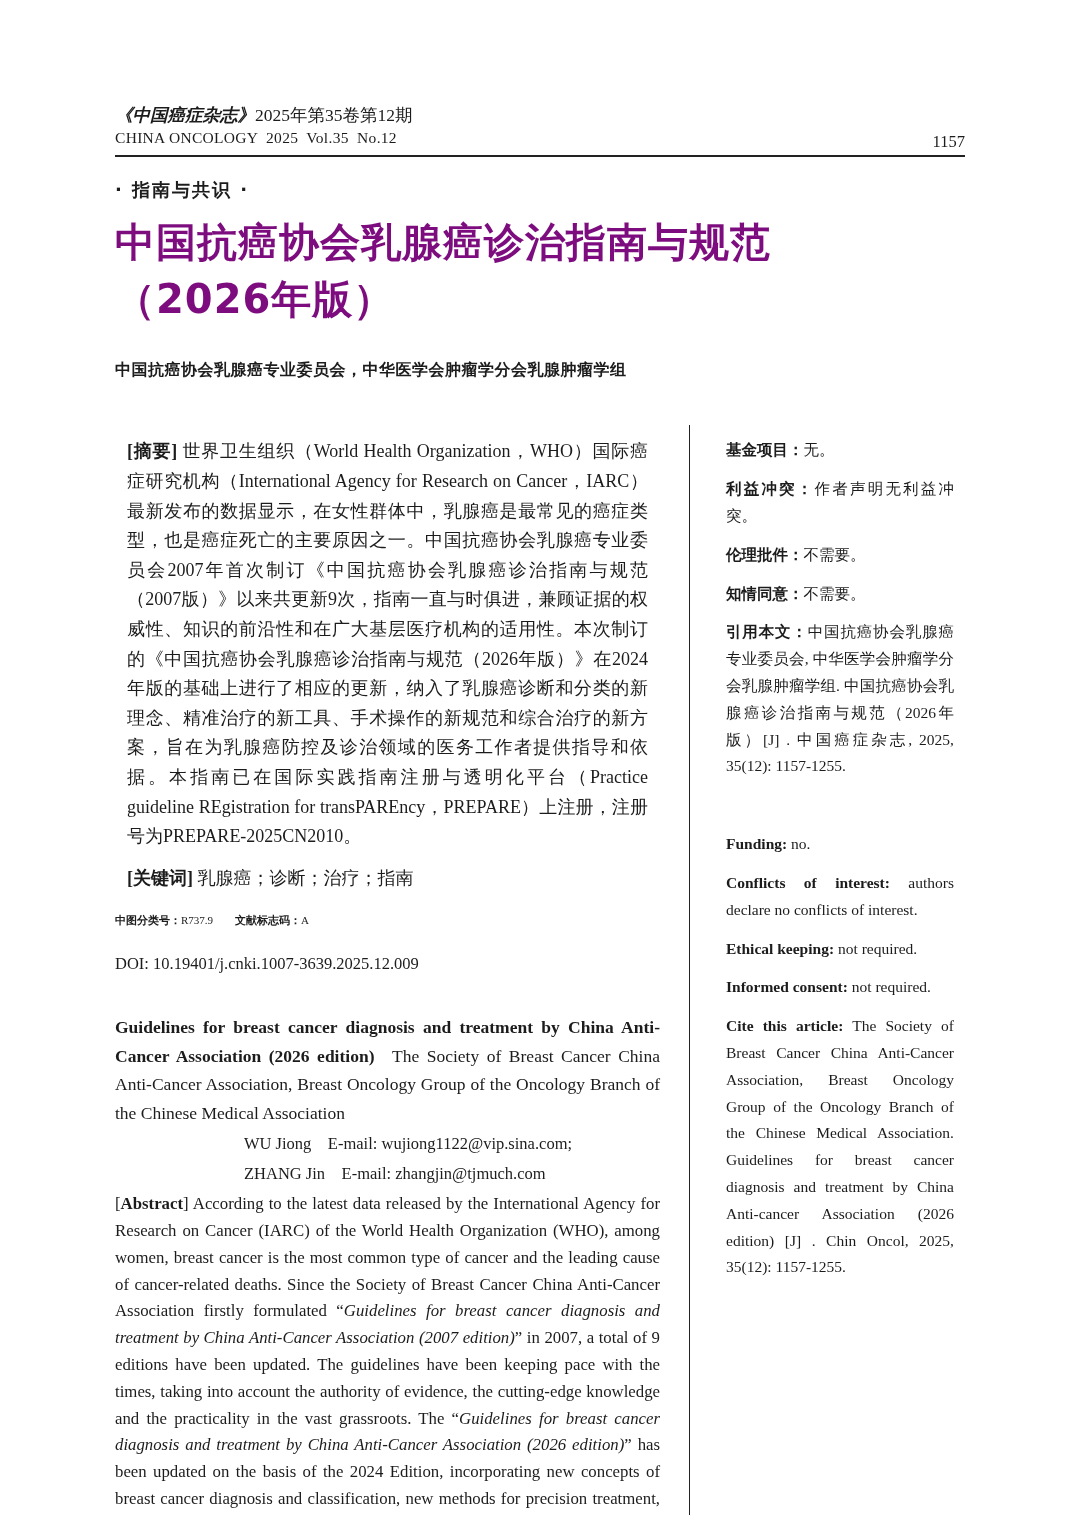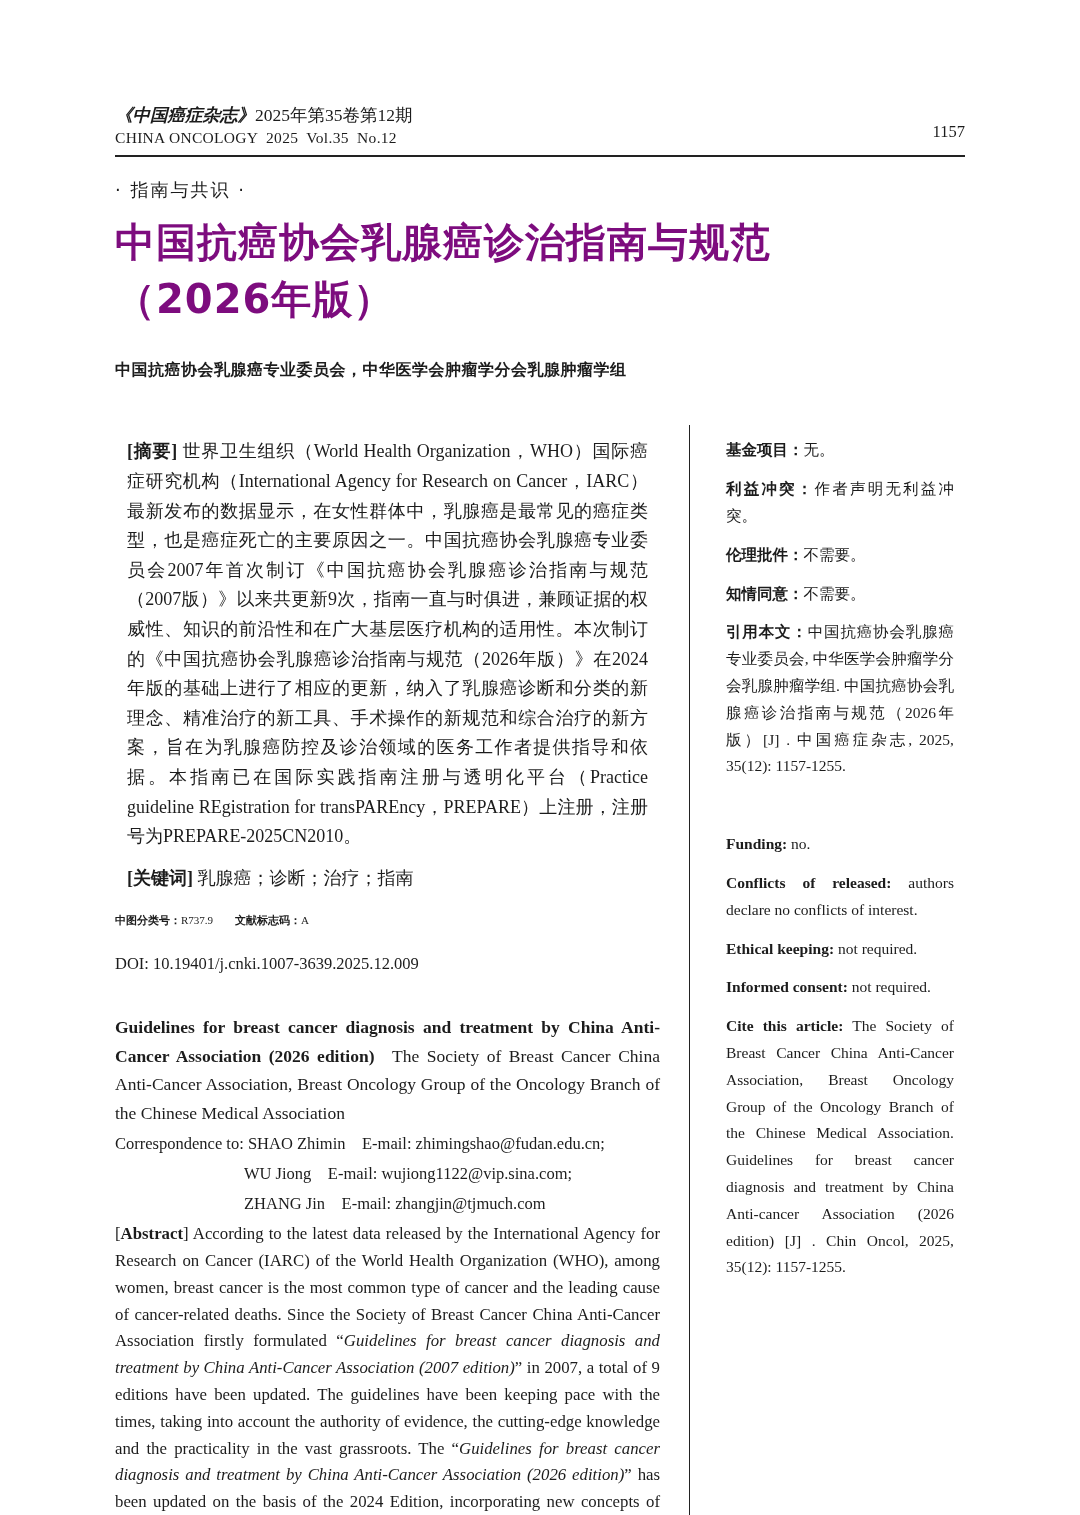--- a/index.html
+++ b/index.html
@@ -12,26 +12,26 @@
     overflow:hidden;
   }
   .content{padding:0 115px;}
   .b{font-weight:bold;}
   .i{font-style:italic;}
 
   
   .hdr{position:relative;padding-top:103px;}
   .journal-cn{font-size:17.5px;line-height:24px;font-family:"Liberation Serif",serif;}
   .journal-en{font-size:15.5px;line-height:21px;letter-spacing:.3px;white-space:pre;}
-  .page-num{position:absolute;right:0;bottom:15px;font-size:16.5px;}
+  .page-num{position:absolute;right:0;bottom:5px;font-size:16.5px;}
   .hdr-rule{border-bottom:2px solid #222;margin-top:7px;}
 
   
   .section-marker{margin-top:21px;font-family:"DejaVu Sans","Liberation Sans",sans-serif;
-    font-size:18px;font-weight:400;letter-spacing:2px;}
+    font-size:18px;font-weight:700;letter-spacing:2px;}
   .article-title{margin-top:12px;max-width:812px;
     font-family:"DejaVu Sans","Liberation Sans",sans-serif;
     font-weight:bold;font-size:40px;line-height:1.43;color:#7d0c7e;letter-spacing:1px;}
   .authors{margin-top:32px;font-family:"DejaVu Sans","Liberation Sans",sans-serif;
     font-weight:bold;font-size:16px;letter-spacing:.5px;}
 
   
   .cols{display:flex;margin-top:44px;min-height:978px;}
   .col-left{width:545px;flex:none;}
   .col-right{flex:none;width:252px;margin-left:29px;border-left:1.5px solid #222;
@@ -73,38 +73,37 @@
 
     <div class="col-left">
       <p class="p-cn"><span class="b">[摘要] </span><span>世界卫生组织（World Health Organization，WHO）国际癌症研究机构（International Agency for Research on Cancer，IARC）最新发布的数据显示，在女性群体中，乳腺癌是最常见的癌症类型，也是癌症死亡的主要原因之一。中国抗癌协会乳腺癌专业委员会2007年首次制订《中国抗癌协会乳腺癌诊治指南与规范（2007版）》以来共更新9次，指南一直与时俱进，兼顾证据的权威性、知识的前沿性和在广大基层医疗机构的适用性。本次制订的《中国抗癌协会乳腺癌诊治指南与规范（2026年版）》在2024年版的基础上进行了相应的更新，纳入了乳腺癌诊断和分类的新理念、精准治疗的新工具、手术操作的新规范和综合治疗的新方案，旨在为乳腺癌防控及诊治领域的医务工作者提供指导和依据。本指南已在国际实践指南注册与透明化平台（Practice guideline REgistration for transPAREncy，PREPARE）上注册，注册号为PREPARE-2025CN2010。</span></p>
       <p class="p-cn kw-cn"><span class="b">[关键词] </span><span>乳腺癌；诊断；治疗；指南</span></p>
       <div class="clc"><span class="b">中图分类号：</span><span>R737.9　　</span><span class="b">文献标志码：</span><span>A</span></div>
       <div class="doi">DOI: 10.19401/j.cnki.1007-3639.2025.12.009</div>
 
       <p class="en-title"><span class="b">Guidelines for breast cancer diagnosis and treatment by China Anti-Cancer Association (2026 edition)</span><span> The Society of Breast Cancer China Anti-Cancer Association, Breast Oncology Group of the Oncology Branch of the Chinese Medical Association</span></p>
 
       <div class="corr">
-        <div>Correspondence to: SHAO Zhimin　E-mail: zhimingshao@fudan.edu.cn;</div>
         <div class="indent">WU Jiong　E-mail: wujiong1122@vip.sina.com;</div>
         <div class="indent">ZHANG Jin　E-mail: zhangjin@tjmuch.com</div>
       </div>
 
       <p class="abstract-en"><span>[</span><span class="b">Abstract</span><span>] According to the latest data released by the International Agency for Research on Cancer (IARC) of the World Health Organization (WHO), among women, breast cancer is the most common type of cancer and the leading cause of cancer-related deaths. Since the Society of Breast Cancer China Anti-Cancer Association firstly formulated “</span><span class="i">Guidelines for breast cancer diagnosis and treatment by China Anti-Cancer Association (2007 edition)</span><span>” in 2007, a total of 9 editions have been updated. The guidelines have been keeping pace with the times, taking into account the authority of evidence, the cutting-edge knowledge and the practicality in the vast grassroots. The “</span><span class="i">Guidelines for breast cancer diagnosis and treatment by China Anti-Cancer Association (2026 edition)</span><span>” has been updated on the basis of the 2024 Edition, incorporating new concepts of breast cancer diagnosis and classification, new methods for precision treatment, new specifications for surgical procedures and new plans for comprehensive treatment, aiming to provide guidance and basis for medical staff in the field of breast cancer prevention, control, diagnosis and treatment.This guideline has been registered on the Practice guideline REgistration for transPAREncy (PREPARE) platform, with the registration number PREPARE-2025CN2010.</span></p>
 
     </div>
 
     <div class="col-right">
       <p class="p-side"><span class="b">基金项目：</span><span>无。</span></p>
       <p class="p-side"><span class="b">利益冲突：</span><span>作者声明无利益冲突。</span></p>
       <p class="p-side"><span class="b">伦理批件：</span><span>不需要。</span></p>
       <p class="p-side"><span class="b">知情同意：</span><span>不需要。</span></p>
       <p class="p-side"><span class="b">引用本文：</span><span>中国抗癌协会乳腺癌专业委员会, 中华医学会肿瘤学分会乳腺肿瘤学组. 中国抗癌协会乳腺癌诊治指南与规范（2026年版）[J] . 中国癌症杂志, 2025, 35(12): 1157-1255.</span></p>
       <div class="side-gap"></div>
       <p class="p-side"><span class="b">Funding:</span><span> no.</span></p>
-      <p class="p-side"><span class="b">Conflicts of released:</span><span> authors declare no conflicts of interest.</span></p>
+      <p class="p-side"><span class="b">Conflicts of interest:</span><span> authors declare no conflicts of interest.</span></p>
       <p class="p-side"><span class="b">Ethical keeping:</span><span> not required.</span></p>
       <p class="p-side"><span class="b">Informed consent:</span><span> not required.</span></p>
       <p class="p-side"><span class="b">Cite this article:</span><span> The Society of Breast Cancer China Anti-Cancer Association, Breast Oncology Group of the Oncology Branch of the Chinese Medical Association. Guidelines for breast cancer diagnosis and treatment by China Anti-cancer Association (2026 edition) [J] . Chin Oncol, 2025, 35(12): 1157-1255.</span></p>
     </div>
 
   </div>
 
 </div>
 
 </body></html>

